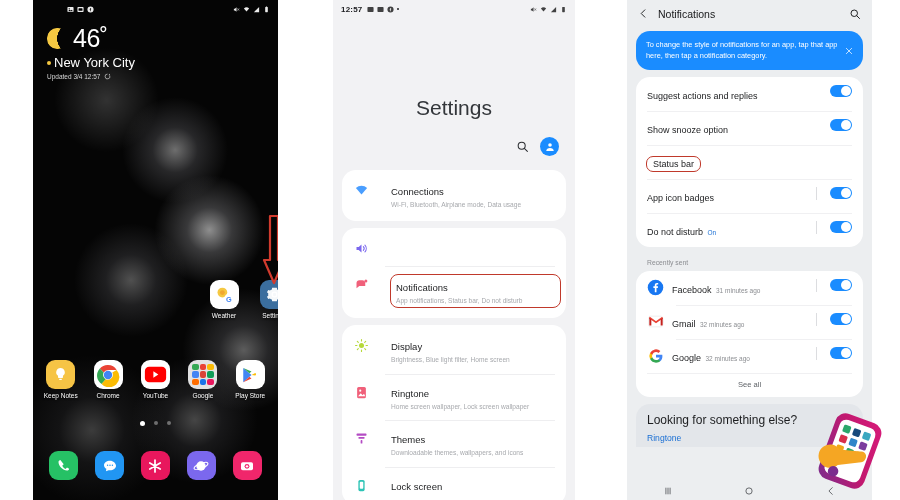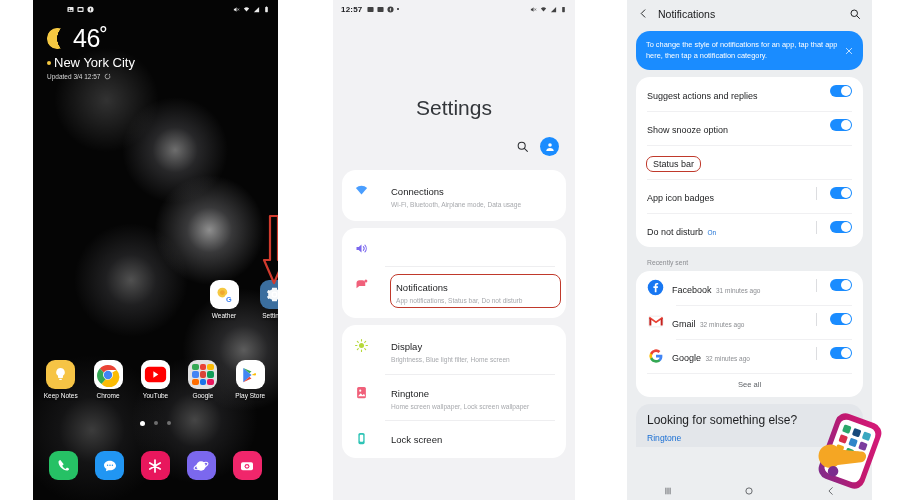--- a/index.html
+++ b/index.html
@@ -474,20 +474,33 @@
         <span class="set-ico">
           <svg width="15" height="15" viewBox="0 0 24 24">
               <rect x="5" y="3" width="14" height="18" rx="2.4" fill="#f0607a"></rect>
               <circle cx="10" cy="9" r="1.7" fill="#fff"></circle>
               <path d="M6.6 18l4.2-5 3 3.4 2.2-2.4 2 4z" fill="#fff"></path>
             </svg>
         </span>
         <span class="set-text">
           <span class="set-name">Ringtone</span>
           <span class="set-sub" style="display:block">Home screen wallpaper, Lock screen wallpaper</span>
+        </span>
+      </div>
+      <div class="set-row">
+        <span class="set-ico">
+          <svg width="15" height="15" viewBox="0 0 24 24" fill="#b44cc4">
+              <rect x="4" y="4" width="16" height="3.4" rx="1.2"></rect>
+              <rect x="7" y="9.4" width="10" height="3" rx="1.1"></rect>
+              <rect x="10.6" y="14.4" width="2.8" height="5.6" rx="1"></rect>
+            </svg>
+        </span>
+        <span class="set-text">
+          <span class="set-name">Themes</span>
+          <span class="set-sub" style="display:block">Downloadable themes, wallpapers, and icons</span>
         </span>
       </div>
       <div class="set-row">
         <span class="set-ico">
           <svg width="15" height="15" viewBox="0 0 24 24">
               <rect x="7" y="3" width="10" height="18" rx="2.6" fill="#2ec4b6"></rect>
               <rect x="9.2" y="6" width="5.6" height="11" rx="1.4" fill="#fff"></rect>
             </svg>
         </span>
         <span class="set-text">

